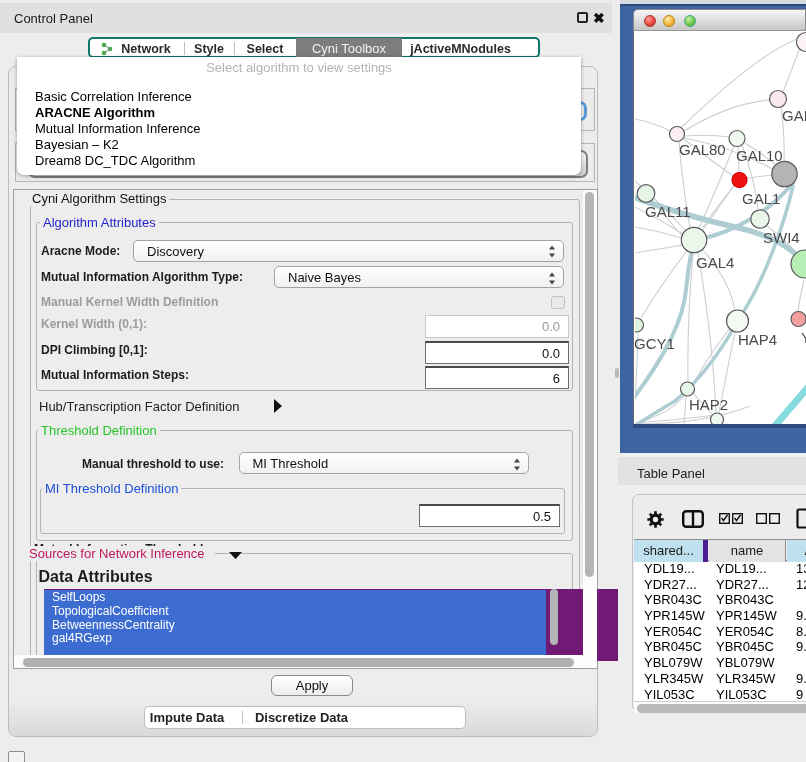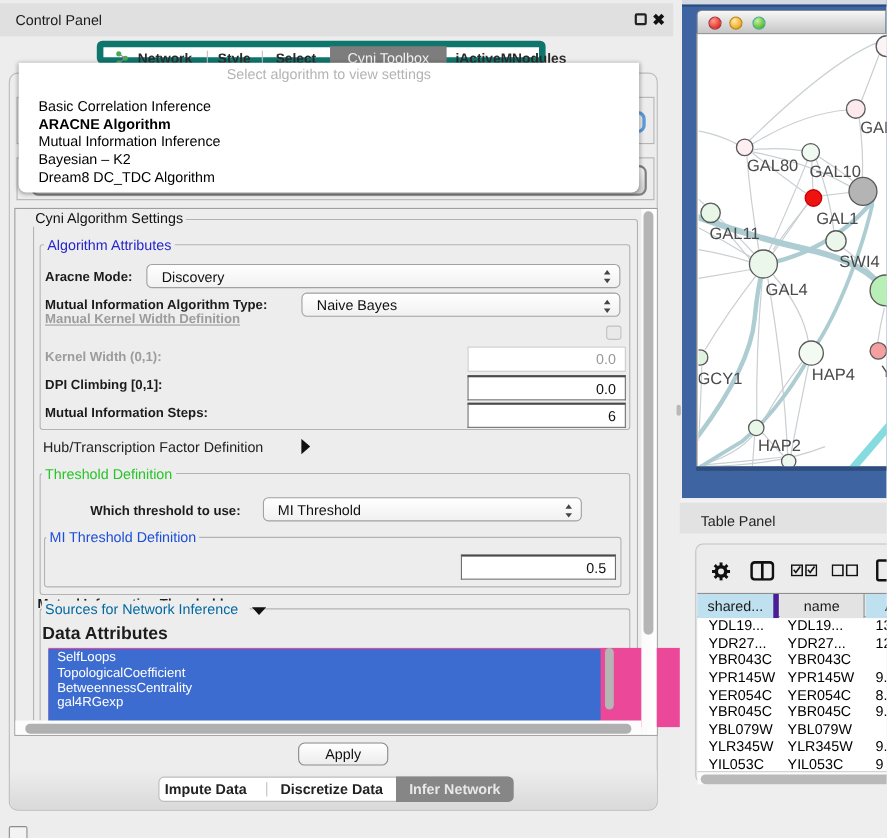--- a/index.html
+++ b/index.html
@@ -9,22 +9,22 @@
 #stage { position:relative; width:806px; height:762px; }
 
 
 #cpwin { left:0px; top:0px; width:618px; height:762px; background:#ededed; }
 #cptitle { left:0px; top:3px; width:612px; height:30px; background:#e0e0e0; }
 #cptitle span.t { position:absolute; left:14px; top:8px; font-size:13px; color:#1a1a1a; }
 #flt { position:absolute; left:577px; top:9px; width:11px; height:11px; border:2px solid #222; border-radius:2px; }
 #cls { position:absolute; left:593px; top:7px; font-size:14px; font-weight:bold; color:#111; }
 
 
-#tabbar { left:88px; top:37px; width:408px; height:21px; background:#fff;
-  border:6px solid #0f766e; border-radius:5px; font-size:13px; color:#2a2a2a; }
+#tabbar { left:88px; top:37px; width:452px; height:21px; background:#fff;
+  border:2px solid #0f766e; border-radius:5px; font-size:13px; color:#2a2a2a; }
 #tabbar .tb { position:absolute; top:0; height:19px; line-height:20px; text-align:center; font-weight:bold; font-size:12.5px; }
 #tabbar .sep { position:absolute; top:3px; height:13px; width:1px; background:#c0c0c0; }
 #tabsel { position:absolute; left:206px; top:-1px; width:106px; height:21px; background:#7d7d7d; color:#f2f2f2;
   text-align:center; line-height:21px; font-size:13px; }
 
 
 #outpan { left:8px; top:66px; width:590px; height:671px; border:1px solid #bcbcbc; border-radius:8px; }
 
 .bx { position:absolute; border:1px solid #b5b5b5; background:#ececec; }
 #focusring { position:absolute; left:566px; top:101px; width:21px; height:20px; border:3px solid #5b9bd8; border-radius:7px; }
@@ -48,21 +48,21 @@
 .combo { position:absolute; height:22px; background:linear-gradient(#ffffff,#f1f1f1);
   border:1px solid #a2a2a2; border-radius:5px; font-size:13px; color:#111; }
 .combo span { position:absolute; left:13px; top:3px; }
 .combo svg { position:absolute; right:7px; top:3.5px; }
 .tfield { position:absolute; height:23px; background:#fff; border:1px solid #bdbdbd;
   font-size:13px; text-align:right; padding:3px 8px 0 0; color:#111; }
 .tfield.dark { border:1px solid #6f6f6f; border-top:2px solid #4a4a4a; }
 .tfield.dis { color:#9a9a9a; border:1px solid #c9c9c9; }
 
 
-#dlist { left:44px; top:589px; width:623px; height:72px; background:#ec4899; }
+#dlist { left:44px; top:589px; width:623px; height:72px; background:#701a75; }
 #dbluesel { position:absolute; left:0; top:1px; width:502px; height:66px; background:#3d6cd1; }
 #dbluesel div { position:relative; height:13.8px; color:#fff; font-size:12px; padding-left:8px; }
 #lthumb { position:absolute; left:506px; top:0px; width:8px; height:56px; background:#b5b5b5; border-radius:4px; }
 
 
 #applybtn { left:271px; top:675px; width:82px; height:21px; border:1px solid #8b8b8b; border-radius:6px;
   background:linear-gradient(#ffffff,#ececec); text-align:center; line-height:19px; font-size:13px; color:#111; }
 #btabs { left:144px; top:706px; width:322px; height:23px; background:#fff; border:1px solid #bdbdbd;
   border-radius:5px; font-size:13px; color:#222; }
 #btabs .tb { position:absolute; top:0; height:21px; line-height:22px; text-align:center; font-weight:bold; }
@@ -150,53 +150,53 @@
         </svg>
     </div>
     <div class="lbl" style="left:27px; top:80px;">Mutual Information Algorithm Type:</div>
     <div class="combo" style="left:260px; top:76px; width:290px;">
         <span>Naive Bayes</span>
       <svg width="8" height="15" viewBox="0 0 8 15">
           <path d="M4 1.5 L7 5.5 L1 5.5 Z" fill="#444"></path>
           <path d="M4 13.5 L7 9.5 L1 9.5 Z" fill="#444"></path>
         </svg>
     </div>
-    <div class="lbl dis" style="left:27px; top:93px;text-decoration:underline;">Manual Kernel Width Definition</div>
+    <div class="lbl dis" style="left:27px; top:105px;">Manual Kernel Width Definition</div>
     <div style="position:absolute; left:537px; top:106px; width:14px; height:13px; background:#e9e9e9; border:1px solid #c2c2c2; border-radius:3px;"></div>
     <div class="lbl dis" style="left:27px; top:127px;">Kernel Width (0,1):</div>
     <div class="tfield dis" style="left:411px; top:124.5px; width:144px;">0.0</div>
     <div class="lbl" style="left:27px; top:153px;">DPI Climbing [0,1]:</div>
     <div class="tfield dark" style="left:411px; top:150.5px; width:144px;">0.0</div>
     <div class="lbl" style="left:27px; top:178px;">Mutual Information Steps:</div>
     <div class="tfield dark" style="left:411px; top:176px; width:144px;">6</div>
 
     <div style="position:absolute; left:25px; top:209px; font-size:13px; color:#222;">Hub/Transcription Factor Definition</div>
     <svg style="position:absolute; left:259px; top:209px;" width="10" height="14" viewBox="0 0 10 14">
         <path d="M1 0 L9 7 L1 14 Z" fill="#111"></path>
       </svg>
 
     <div class="group" style="left:22px; top:240px; width:537px; height:111px; border-color:#b3b3b3;"></div>
     <div class="gtitle" style="left:24px; top:233px; color:#27c527;">Threshold Definition</div>
 
-    <div class="lbl" style="left:68px; top:267px;">Which threshold to use:</div>
+    <div class="lbl" style="left:68px; top:267px;">Manual threshold to use:</div>
     <div class="combo" style="left:224.5px; top:262px; width:290px;">
         <span>MI Threshold</span>
       <svg width="8" height="15" viewBox="0 0 8 15">
           <path d="M4 1.5 L7 5.5 L1 5.5 Z" fill="#444"></path>
           <path d="M4 13.5 L7 9.5 L1 9.5 Z" fill="#444"></path>
         </svg>
     </div>
 
     <div class="group" style="left:26px; top:298px; width:525px; height:46px;"></div>
     <div class="gtitle" style="left:28px; top:291px; color:#1d4ed8;">MI Threshold Definition</div>
     <div class="lbl" style="left:20px; top:318px;margin-top:34px;">Mutual Information Threshold:</div>
     <div class="tfield dark" style="left:405px; top:314px; width:141px;">0.5</div>
 
     <div class="group" style="left:22px; top:363px; width:537px; height:110px;"></div>
-    <div class="gtitle" style="left:24px; top:356px; color:#0369a1;">Sources for Network Inference &nbsp;</div>
+    <div class="gtitle" style="left:12px; top:356px; color:#be185d;">Sources for Network Inference &nbsp;</div>
     <svg style="position:absolute; left:215px; top:361px;" width="13" height="9" viewBox="0 0 13 9">
         <path d="M0 1 L13 1 L6.5 8 Z" fill="#111"></path>
       </svg>
     <div class="lbl" style="left:24.5px; top:378px; font-size:16px;">Data Attributes</div>
   </div>
 
   <div id="dlist" class="abs">
     <div id="dbluesel">
       <div>SelfLoops</div>
         <div>TopologicalCoefficient</div>
@@ -210,21 +210,20 @@
   <div id="vthumb" class="abs"></div>
   <div id="htrack" class="abs"></div>
   <div id="hthumb" class="abs"></div>
 
   <div class="abs" style="left:9px; top:701px; width:588px; height:35px; background:linear-gradient(#ececec,#d9d9d9); border-radius:0 0 8px 8px;"></div>
   <div id="applybtn" class="abs">Apply</div>
   <div id="btabs" class="abs">
     <div class="tb" style="left:0px; width:84px;">Impute Data</div>
     <div class="sep" style="left:97px;"></div>
     <div class="tb" style="left:98px; width:117px;">Discretize Data</div>
-    <div id="btabsel">Infer Network</div>
   </div>
   <div id="miniwin" class="abs"></div>
   <div class="abs" style="left:615px; top:368px; width:4px; height:10px; background:#b9b9b9; border-radius:2px;"></div>
 
   <div id="overlay" class="abs">
     <div class="hd">Select algorithm to view settings</div>
     <div class="it" style="top:32px;">Basic Correlation Inference</div>
     <div class="it" style="top:48px; font-weight:bold;">ARACNE Algorithm</div>
     <div class="it" style="top:64px;">Mutual Information Inference</div>
     <div class="it" style="top:80px;">Bayesian – K2</div>

